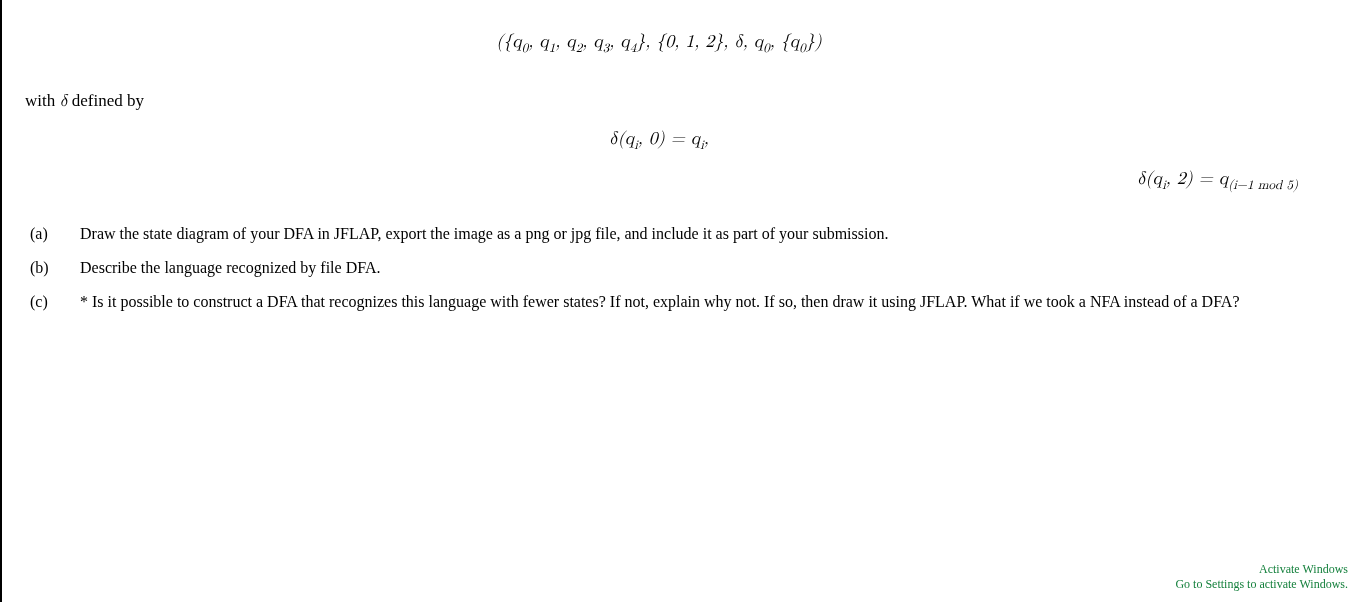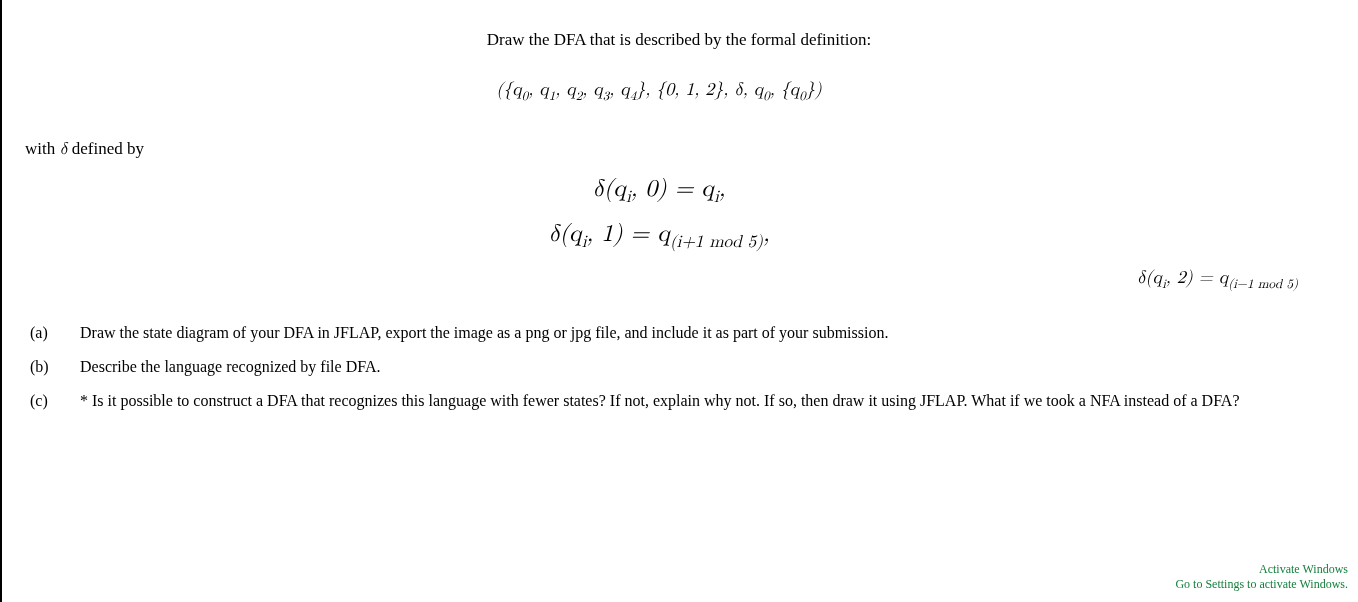--- a/index.html
+++ b/index.html
@@ -42,21 +42,21 @@
       margin-bottom: 16px;
       padding-left: 5px;
     }
 
     .equations {
       text-align: center;
       margin-bottom: 10px;
     }
 
     .eq-line {
-      font-size: 24px;
+      font-size: 18px;
       margin: 14px 0;
     }
 
     .and-text {
       font-size: 17px;
       padding-left: 5px;
       margin: 10px 0 10px 0;
     }
 
     .eq-line-last {
@@ -108,42 +108,36 @@
       vertical-align: sub;
     }
   </style>
 </head>
 <body>
 
 <div class="page-content">
 
   <div style="position: absolute; left: 0; top: 0; width: 2px; height: 100%; background: #000;"></div>
 
-  <div class="main-question">
-    <span>Draw the DFA that is described by the formal definition:</span>
-  </div>
 
   <div class="formal-def">
     <span class="math">
       ({<span class="math">q</span><sub>0</sub>, <span class="math">q</span><sub>1</sub>, <span class="math">q</span><sub>2</sub>, <span class="math">q</span><sub>3</sub>, <span class="math">q</span><sub>4</sub>}, {0, 1, 2}, δ, <span class="math">q</span><sub>0</sub>, {<span class="math">q</span><sub>0</sub>})
     </span>
   </div>
 
   <div class="with-delta">
     <span>with <span class="math">δ</span> defined by</span>
   </div>
 
   <div class="equations">
     <div class="eq-line">
       <span class="math">δ(<span class="math">q</span><sub><span class="math">i</span></sub>, 0) = <span class="math">q</span><sub><span class="math">i</span></sub>,</span>
     </div>
 
-    <div class="eq-line">
-      <span class="math">δ(<span class="math">q</span><sub><span class="math">i</span></sub>, 1) = <span class="math">q</span><sub>(<span class="math">i</span>+1 mod 5)</sub>,</span>
-    </div>
   </div>
 
 
   <div class="equations">
     <div class="eq-line-last">
       <span class="math">δ(<span class="math">q</span><sub><span class="math">i</span></sub>, 2) = <span class="math">q</span><sub>(<span class="math">i</span>−1 mod 5)</sub></span>
     </div>
   </div>
 
   <div class="parts">

